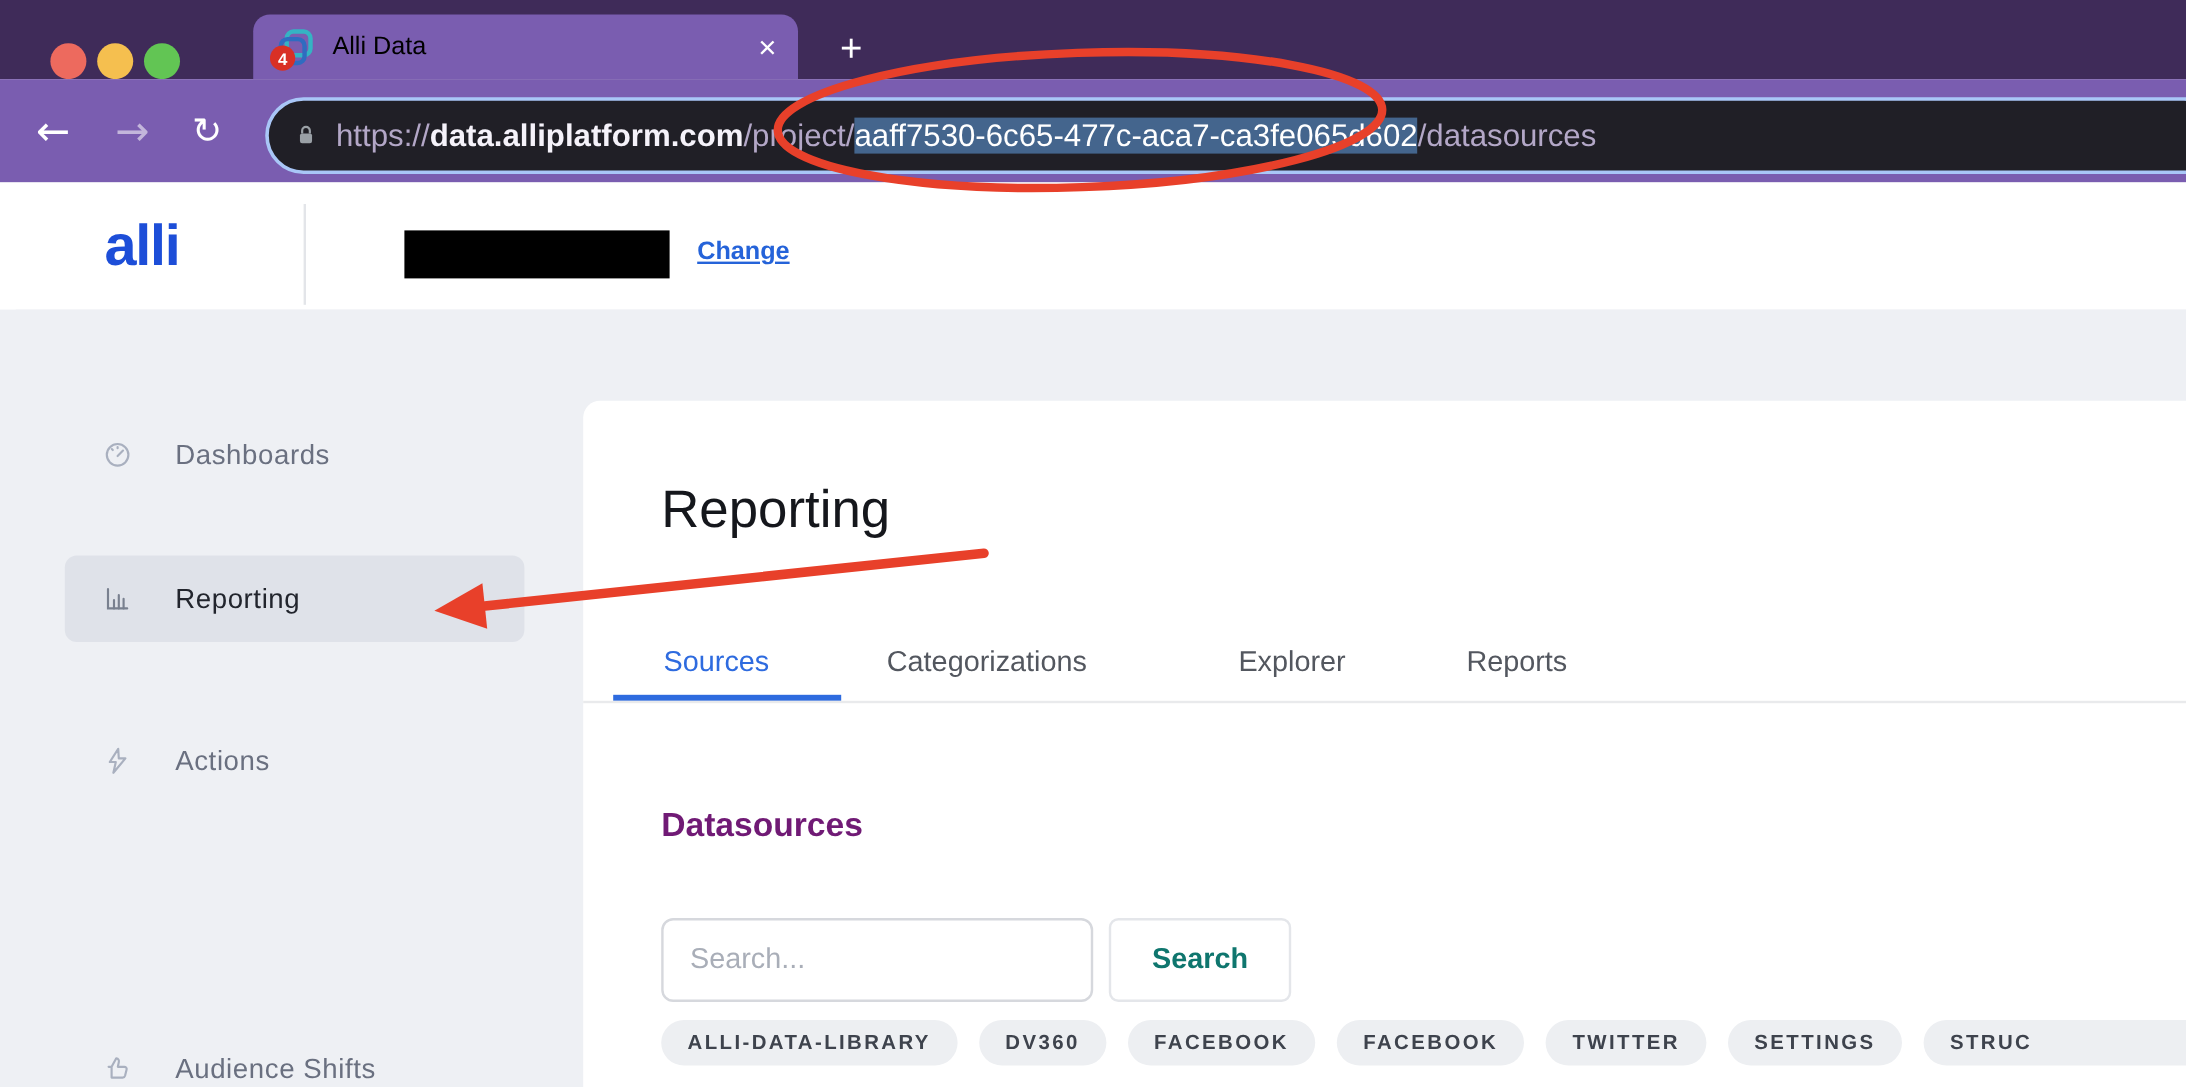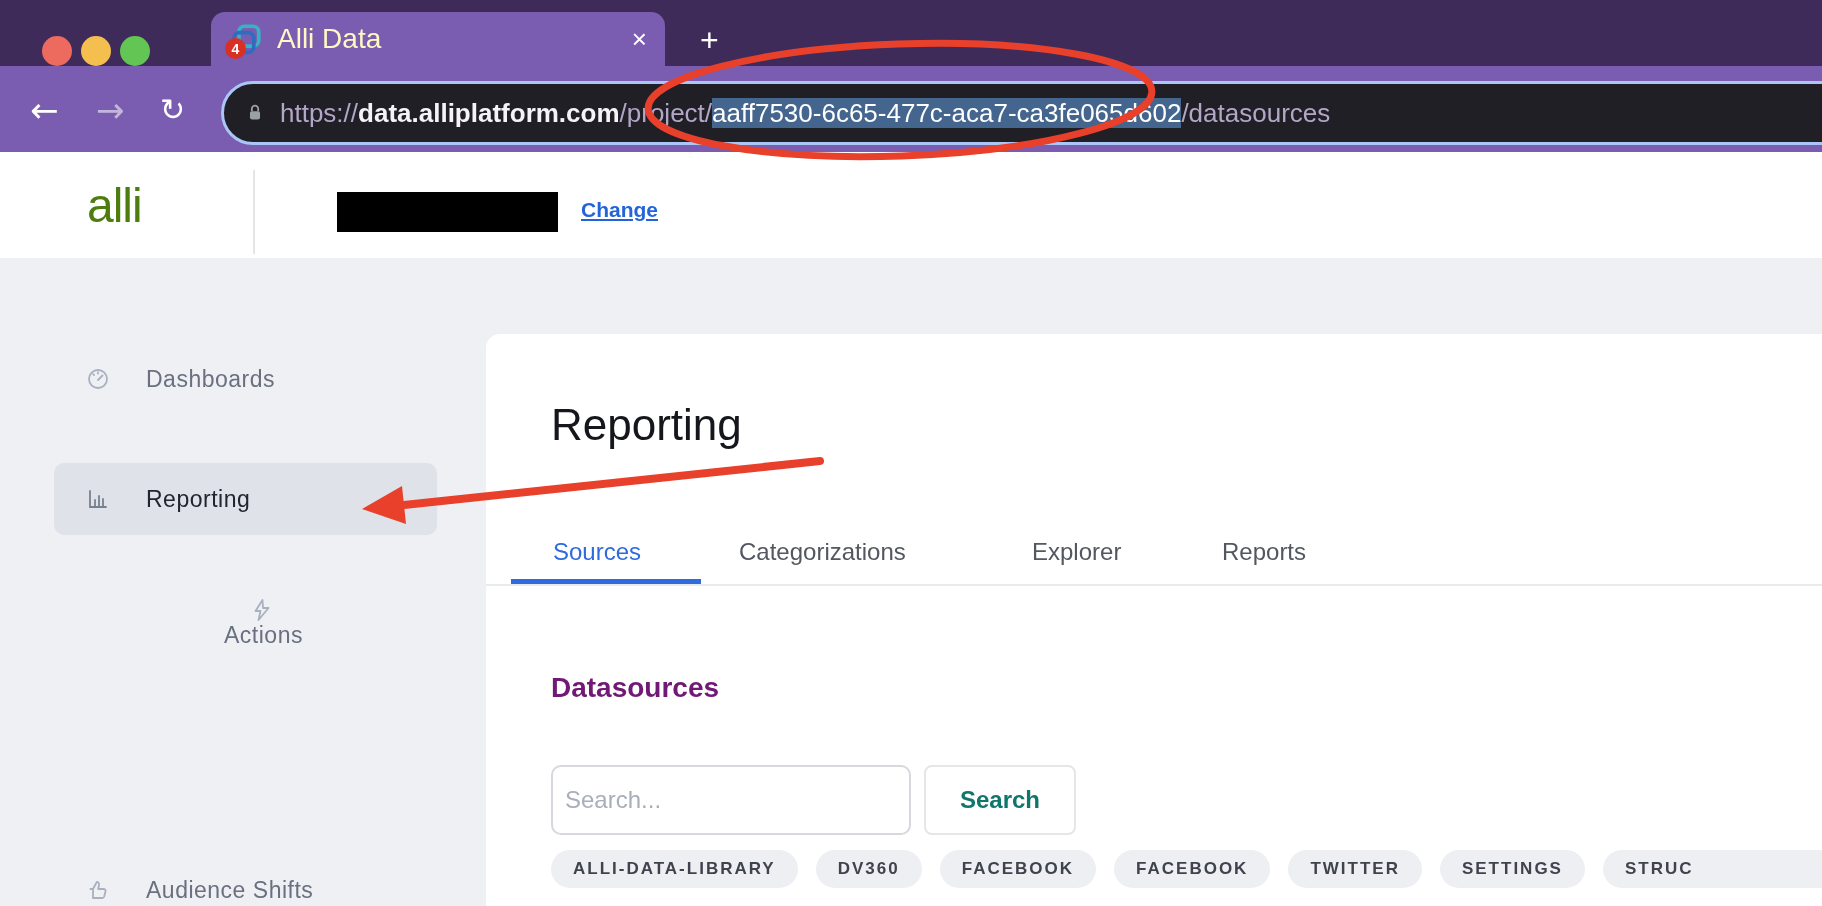--- a/index.html
+++ b/index.html
@@ -7,21 +7,21 @@
               font-family:"Liberation Sans", sans-serif; }
 
   
   #titlebar { position:absolute; left:0; top:0; width:1822px; height:66px; background:#3f2b59; }
   .traffic { position:absolute; top:36px; width:30px; height:30px; border-radius:50%; }
   #tl-red    { left:42px;  background:#ed6a5e; }
   #tl-yellow { left:81px;  background:#f5bf4f; }
   #tl-green  { left:120px; background:#62c554; }
   #tab { position:absolute; left:211px; top:12px; width:454px; height:54px; background:#7a5db0;
          border-radius:14px 14px 0 0; display:flex; align-items:center; padding:0 18px; }
-  #tab-title { color:#fef9c3; font-size:28px; margin-left:14px; flex:1; }
+  #tab-title { color:#000000; font-size:21px; margin-left:14px; flex:1; }
   #tab-close { color:#ffffff; font-size:26px; line-height:26px; cursor:default; }
   #favicon-wrap { position:relative; width:34px; height:34px; }
   #tab-badge { position:absolute; left:-4px; bottom:-3px; width:21px; height:21px; border-radius:50%;
                background:#d93025; color:#fff; font-size:14px; font-weight:700;
                display:flex; align-items:center; justify-content:center; }
   #newtab-btn { position:absolute; left:700px; top:24px; color:#fff; font-size:32px; line-height:32px; }
 
   #toolbar { position:absolute; left:0; top:66px; width:1822px; height:86px; background:#7a5db0; overflow:hidden; }
   .nav-btn { position:absolute; top:24px; color:#ffffff; font-size:34px;
              font-family:"DejaVu Sans", sans-serif; }
@@ -30,53 +30,53 @@
   #nav-reload  { left:160px; font-size:30px; top:26px; }
   #addressbar { position:absolute; left:221px; top:15px; right:-30px; height:64px;
                 background:#201f26; border:3px solid #a9c6f7; border-radius:32px;
                 display:flex; align-items:center; padding:0 0 0 20px; }
   #url { font-size:26px; margin-left:14px; white-space:nowrap; color:#b3a7c7; }
   #url .host { color:#f5f2fa; font-weight:700; }
   #url .sel  { color:#ffffff; background:#44658d; }
 
   
   #appheader { position:absolute; left:0; top:152px; width:1822px; height:106px; background:#ffffff; }
-  #logo { position:absolute; left:87px; top:26px; font-size:48px; font-weight:400;
-          color:#4d7c0f; letter-spacing:-1px; }
+  #logo { position:absolute; left:87px; top:26px; font-size:48px; font-weight:700;
+          color:#1d4ed8; letter-spacing:-1px; }
   #header-divider { position:absolute; left:253px; top:18px; width:2px; height:84px; background:#e3e5e9; }
   #redacted-box { position:absolute; left:337px; top:40px; width:221px; height:40px; background:#000; }
   #change-link { position:absolute; left:581px; top:46px; font-size:21px; font-weight:700; color:#2563d9;text-decoration:underline; }
 
   
   #page { position:absolute; left:0; top:258px; width:1822px; height:648px; background:#eef0f4;margin-left:13px; }
 
   
   .side-row { position:absolute; left:41px; width:383px; height:72px; display:flex; align-items:center; }
   .side-row .icn { width:24px; height:24px; margin-left:32px; }
   .side-row .lbl { margin-left:36px; font-size:23px; color:#6a7080; letter-spacing:.5px; }
   #row-reporting { background:#dfe2e9; border-radius:10px; }
   #row-reporting .lbl { color:#22252d; font-weight:500; }
   #row-dashboards { top:85px; }  #row-reporting { top:205px; }
-  #row-actions { top:340px;flex-direction:column; }    #row-audiences { top:468px; }
+  #row-actions { top:340px; }    #row-audiences { top:468px; }
   #row-audienceshifts { top:596px; }
 
   
   #card { position:absolute; left:473px; top:76px; width:1349px; height:572px;
           background:#ffffff; border-radius:14px 0 0 0; }
   #page-title { position:absolute; left:65px; top:66px; font-size:44px; font-weight:500; color:#15171c; }
   .tab-lbl { position:absolute; top:202px; font-size:24px; color:#53575f; line-height:32px; }
   #tab-sources        { left:67px;  color:#2e6bdf; font-weight:500; }
   #tab-categorizations{ left:253px; }
   #tab-explorer       { left:546px; }
   #tab-reports        { left:736px; }
   #tab-underline { position:absolute; left:25px; top:245px; width:190px; height:5px; background:#2e6bdf; }
   #tabs-divider  { position:absolute; left:0; right:0; top:250px; height:2px; background:#e9eaec; }
   #section-title { position:absolute; left:65px; top:338px; font-size:28px; font-weight:600; color:#701a75; }
   #search-input { position:absolute; left:65px; top:431px; width:360px; height:70px;
-                  border:2px solid #d6d8dd; border-radius:10px; padding:0 12px;
+                  border:2px solid #d6d8dd; border-radius:10px; padding:0 22px;
                   font-size:24px; color:#3c4254; background:#fff;
                   font-family:"Liberation Sans", sans-serif; }
   #search-input::placeholder { color:#a9aeb8; }
   #search-button { position:absolute; left:438px; top:431px; width:152px; height:70px;
                    background:#fff; border:2px solid #e4e6ea; border-radius:8px;
                    font-size:24px; font-weight:600; color:#0f766e;
                    font-family:"Liberation Sans", sans-serif; }
   #chips { position:absolute; left:65px; top:516px; height:38px; display:flex; gap:18px; white-space:nowrap; }
   .chip { height:38px; display:flex; align-items:center; padding:0 22px; border-radius:19px;
           background:#edeff2; font-size:17px; font-weight:600; letter-spacing:2px; color:#3e434d; }

